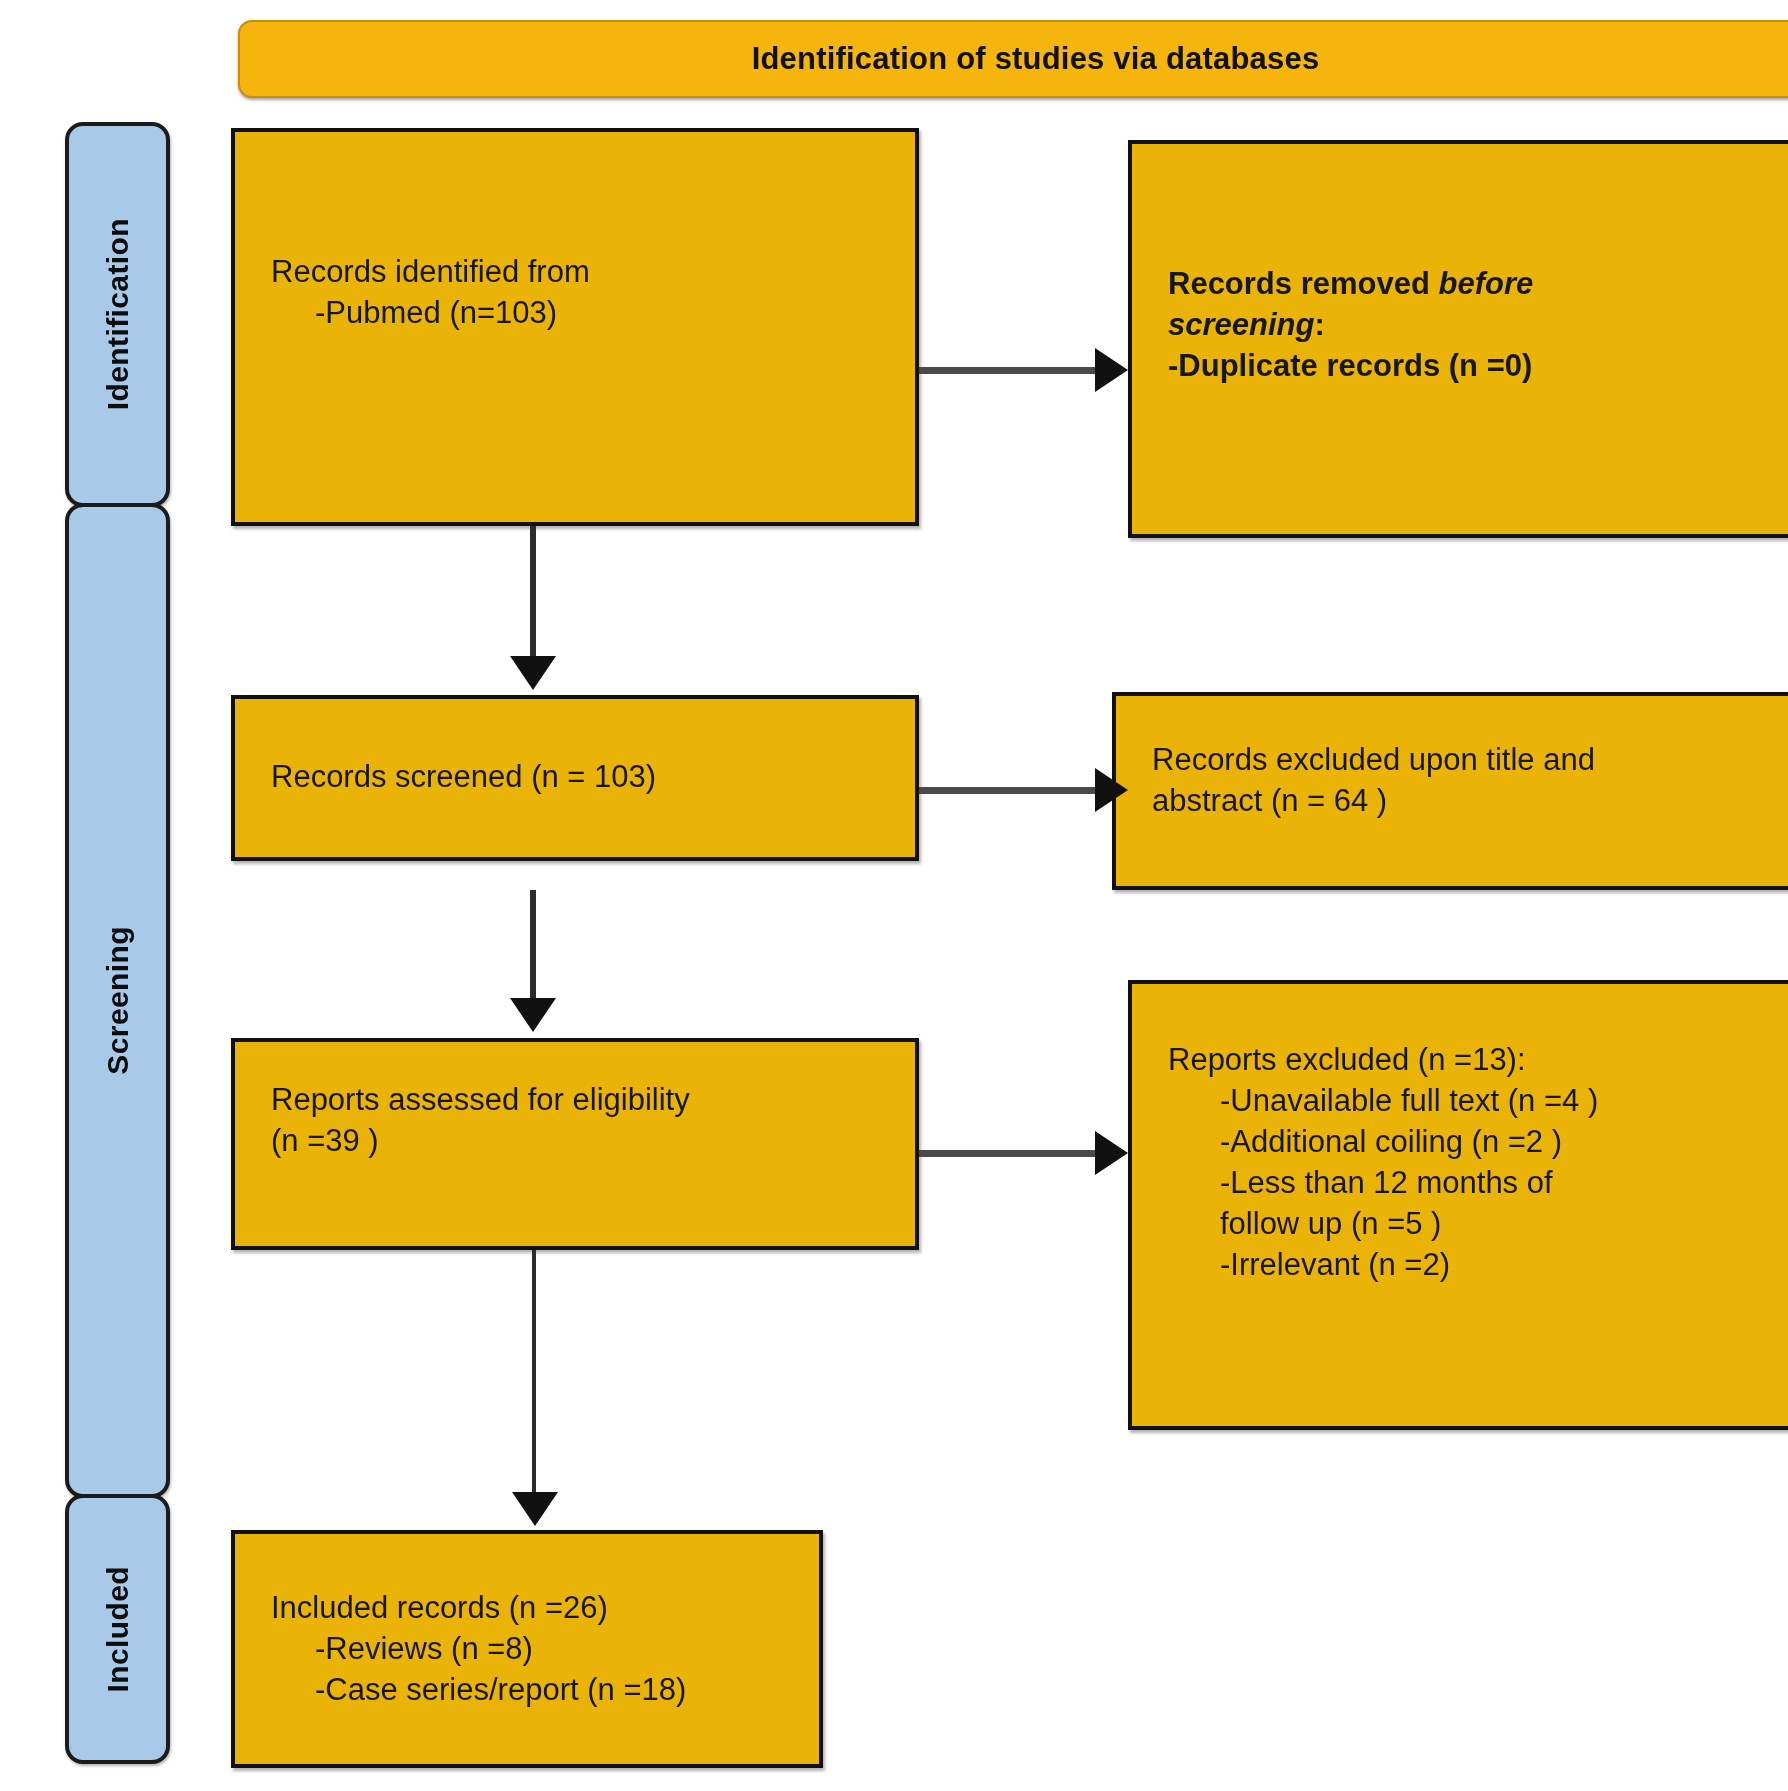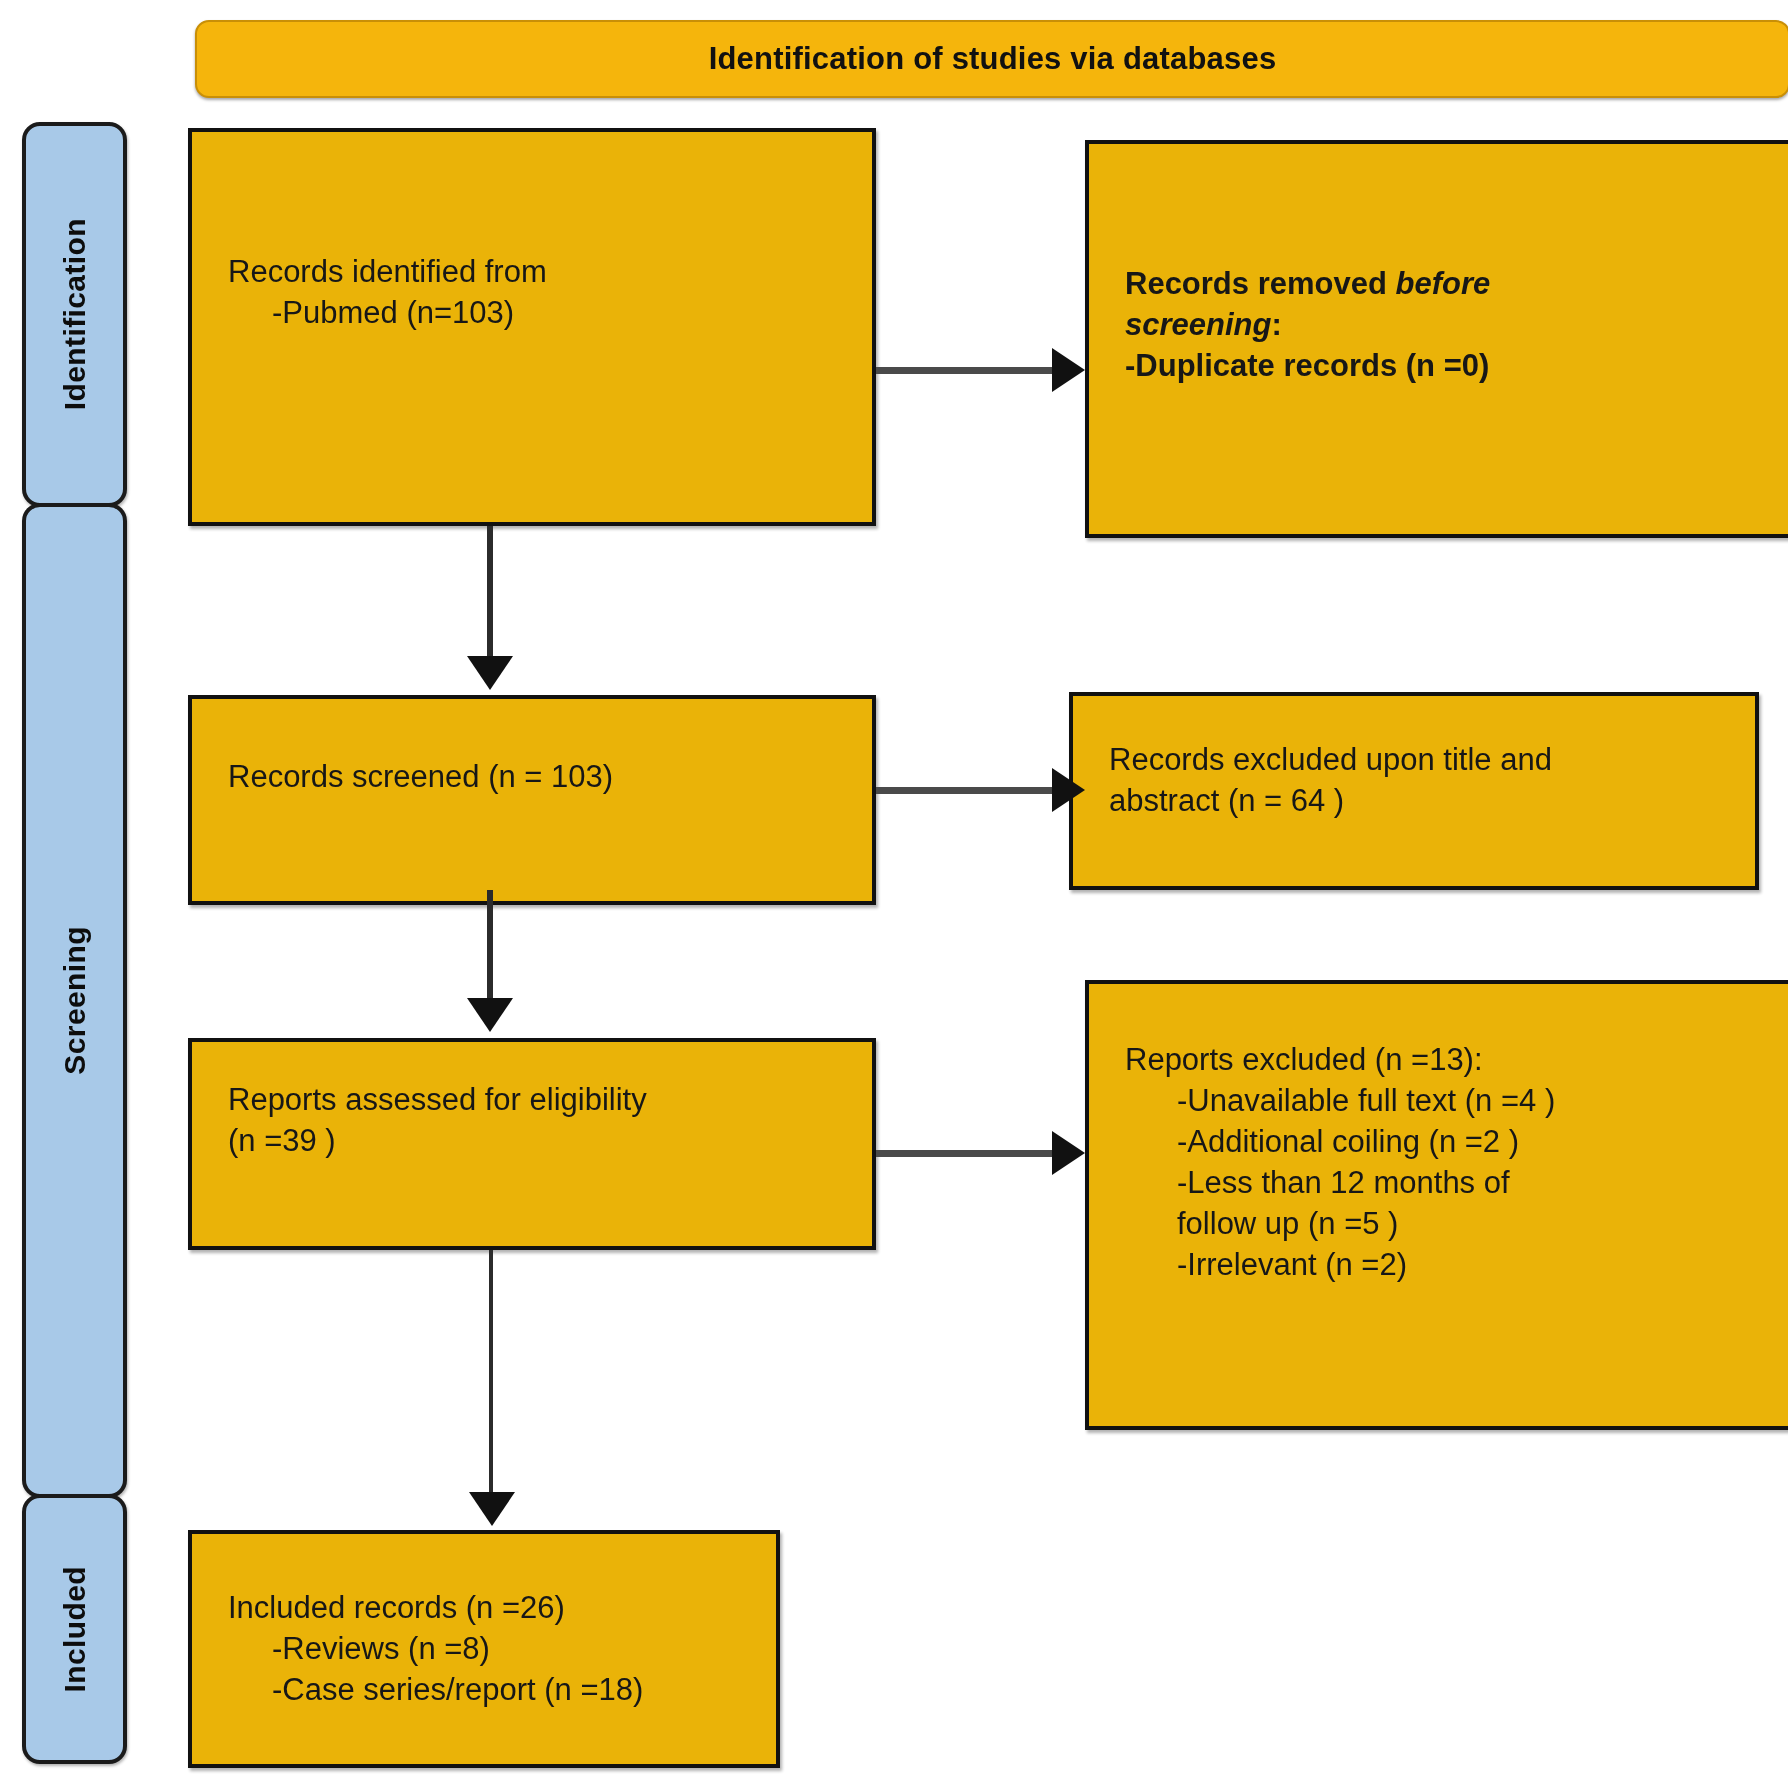--- a/index.html
+++ b/index.html
@@ -1,21 +1,21 @@
 <!DOCTYPE html>
 <html><head>
 <meta charset="utf-8">
 <style>
   html,body{margin:0;padding:0;background:#ffffff;}
   body{
     width:1788px;height:1791px;position:relative;overflow:hidden;
     font-family:"Liberation Sans","DejaVu Sans",sans-serif;
     -webkit-font-smoothing:antialiased;
   }
-  #canvas{position:absolute;inset:0;}
+  #canvas{position:absolute;inset:0;margin-left:43px;}
 
   
   .banner{
     position:absolute;left:195px;top:20px;width:1595px;height:78px;
     background:#F5B50C;border:2px solid #C98F06;border-radius:14px;
     box-shadow:0 2px 3px rgba(0,0,0,.35);
     display:flex;align-items:center;justify-content:center;
     box-sizing:border-box;
   }
   .banner-text{
@@ -54,21 +54,21 @@
   .node-text .ind{padding-left:44px;}
   .node-text .ind2{padding-left:52px;}
   .node-text em{font-style:italic;}
 
   #box-identified{left:188px;top:128px;width:688px;height:398px;}
   #box-identified .node-text{top:120px;}
 
   #box-removed{left:1085px;top:140px;width:760px;height:398px;font-weight:bold;}
   #box-removed .node-text{top:120px;}
 
-  #box-screened{left:188px;top:695px;width:688px;height:210px;}
+  #box-screened{left:188px;top:695px;width:688px;height:166px;}
   #box-screened .node-text{top:58px;}
 
   #box-excluded-title{left:1069px;top:692px;width:690px;height:198px;}
   #box-excluded-title .node-text{top:44px;}
 
   #box-eligibility{left:188px;top:1038px;width:688px;height:212px;}
   #box-eligibility .node-text{top:38px;}
 
   #box-reports-excluded{left:1085px;top:980px;width:810px;height:450px;}
   #box-reports-excluded .node-text{top:56px;}

